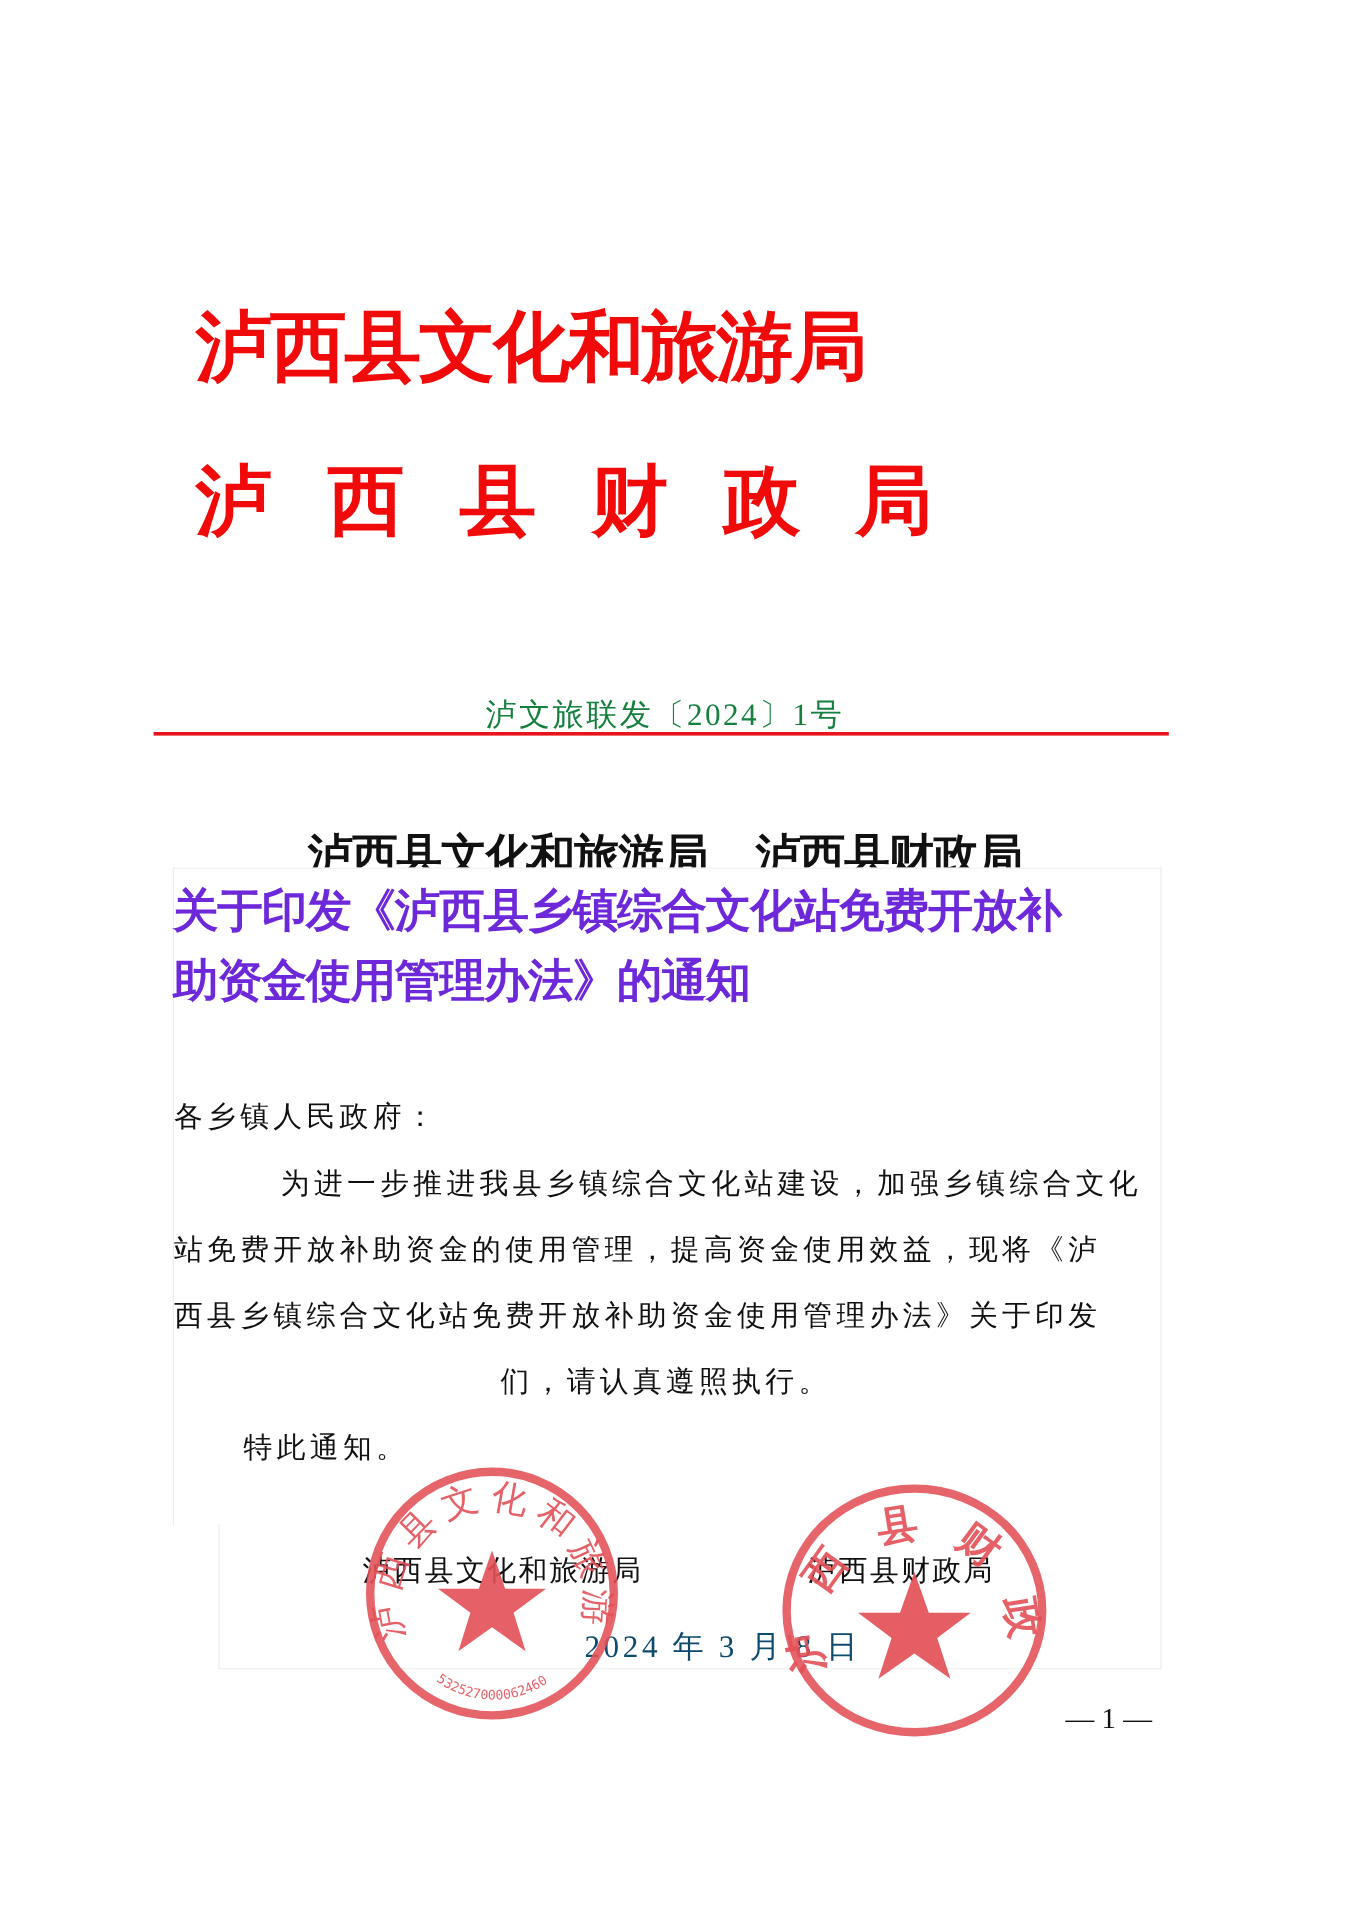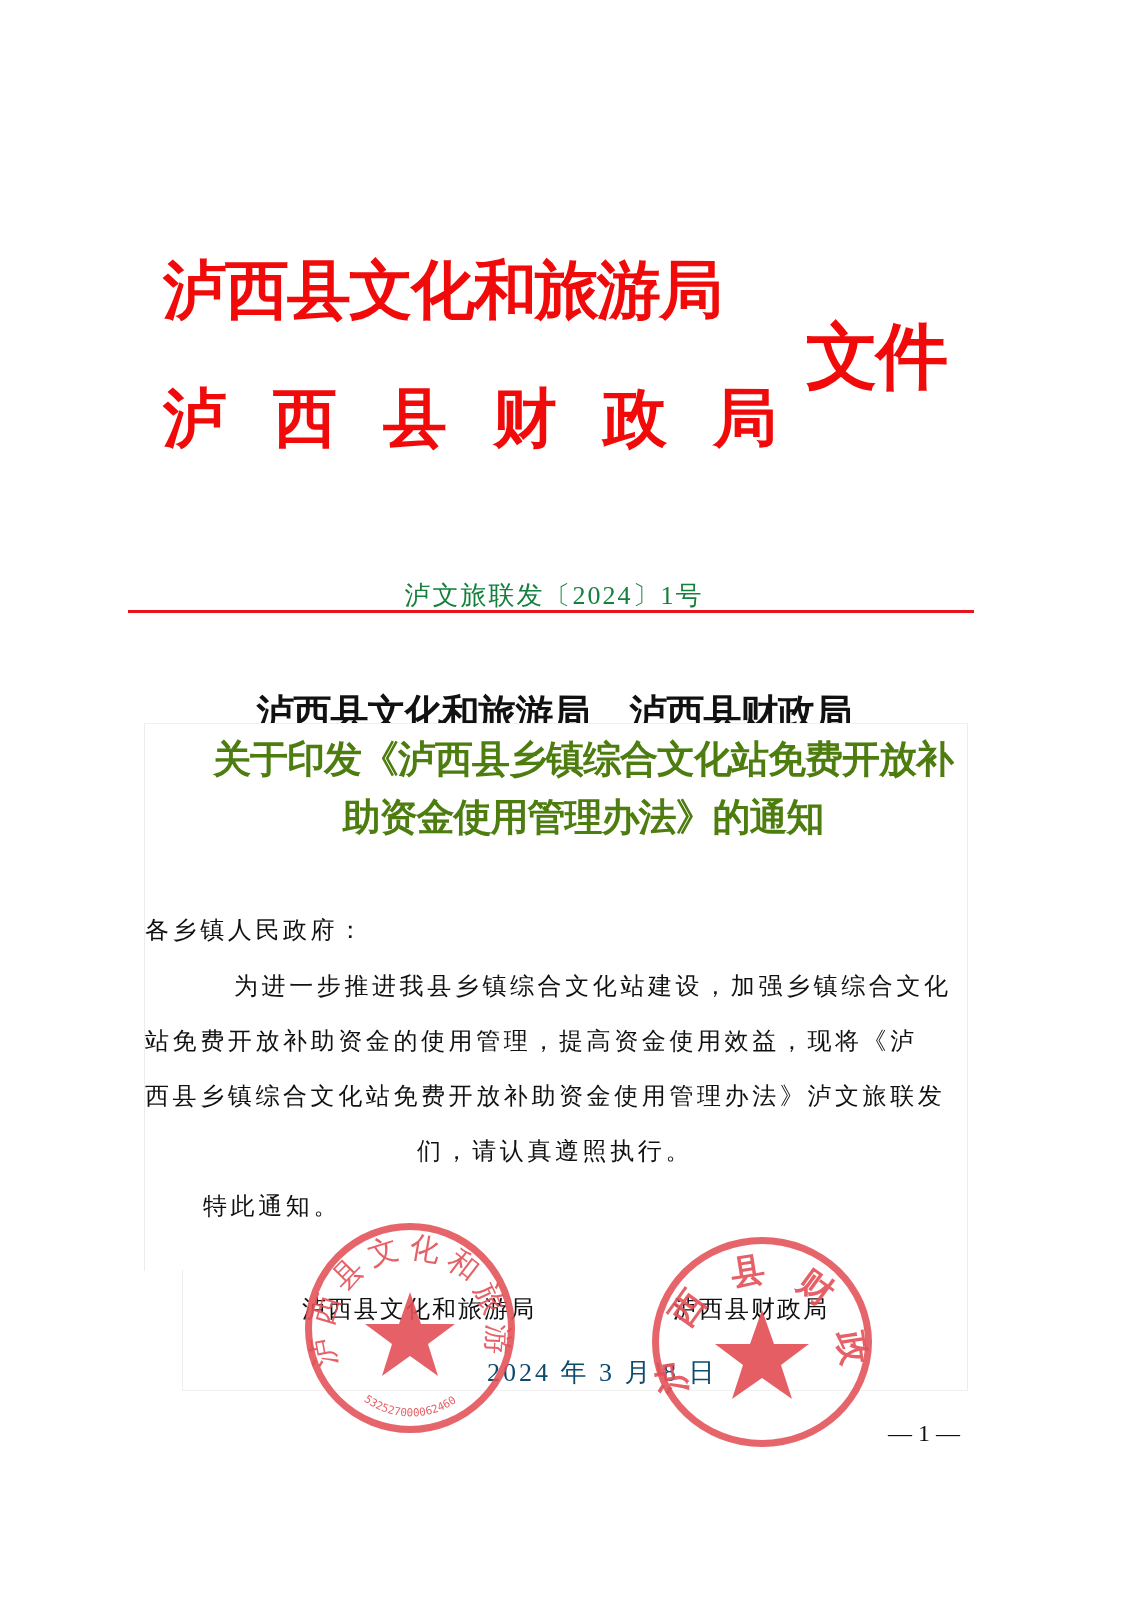--- a/index.html
+++ b/index.html
@@ -111,27 +111,25 @@
       height: 120px;
       border-left: 1px solid #ececec;
       border-right: 1px solid #ececec;
       border-bottom: 1px solid #f0f0f0;
     }
 
     .title {
       position: absolute;
       left: 144px;
       width: 822px;
-      text-align: center;
       font-size: 38px;
       font-weight: bold;
-      color: #4d7c0f;
+      color: #6d28d9;
       white-space: nowrap;
       letter-spacing: -1px;
-      padding-left: 28px;
     }
     .title.t1 { top: 734px; }
     .title.t2 { top: 792px; }
 
     
     .para {
       position: absolute;
       left: 145px;
       width: 820px;
       font-size: 24px;
@@ -210,40 +208,39 @@
       color: #111;
       white-space: nowrap;
     }
   </style>
 </head>
 <body>
 
 <div class="masthead">
   <div class="mast-line l1">泸西县文化和旅游局</div>
   <div class="mast-line l2">泸西县财政局</div>
-  <div class="mast-suffix">文件</div>
 </div>
 
 <div class="doc-number">泸文旅联发〔2024〕1号</div>
 <div class="red-rule"></div>
 
 <div class="issuers">
   <span>泸西县文化和旅游局</span><span class="gap"></span><span>泸西县财政局</span>
 </div>
 
 <div class="body-box"></div>
 <div class="body-box-lower"></div>
 
 <div class="title t1">关于印发《泸西县乡镇综合文化站免费开放补</div>
 <div class="title t2">助资金使用管理办法》的通知</div>
 
 <div class="para salutation">各乡镇人民政府：</div>
 <div class="para p1">为进一步推进我县乡镇综合文化站建设，加强乡镇综合文化</div>
 <div class="para p2">站免费开放补助资金的使用管理，提高资金使用效益，现将《泸</div>
-<div class="para p3">西县乡镇综合文化站免费开放补助资金使用管理办法》泸文旅联发</div>
+<div class="para p3">西县乡镇综合文化站免费开放补助资金使用管理办法》关于印发</div>
 <div class="para p4">们，请认真遵照执行。</div>
 <div class="para closing">特此通知。</div>
 
 <div class="sig left">泸西县文化和旅游局</div>
 <div class="sig right">泸西县财政局</div>
 <div class="date">2024 年 3 月 8 日</div>
 
 <div class="seal culture">
   <svg viewBox="0 0 196 196">
     <defs>

